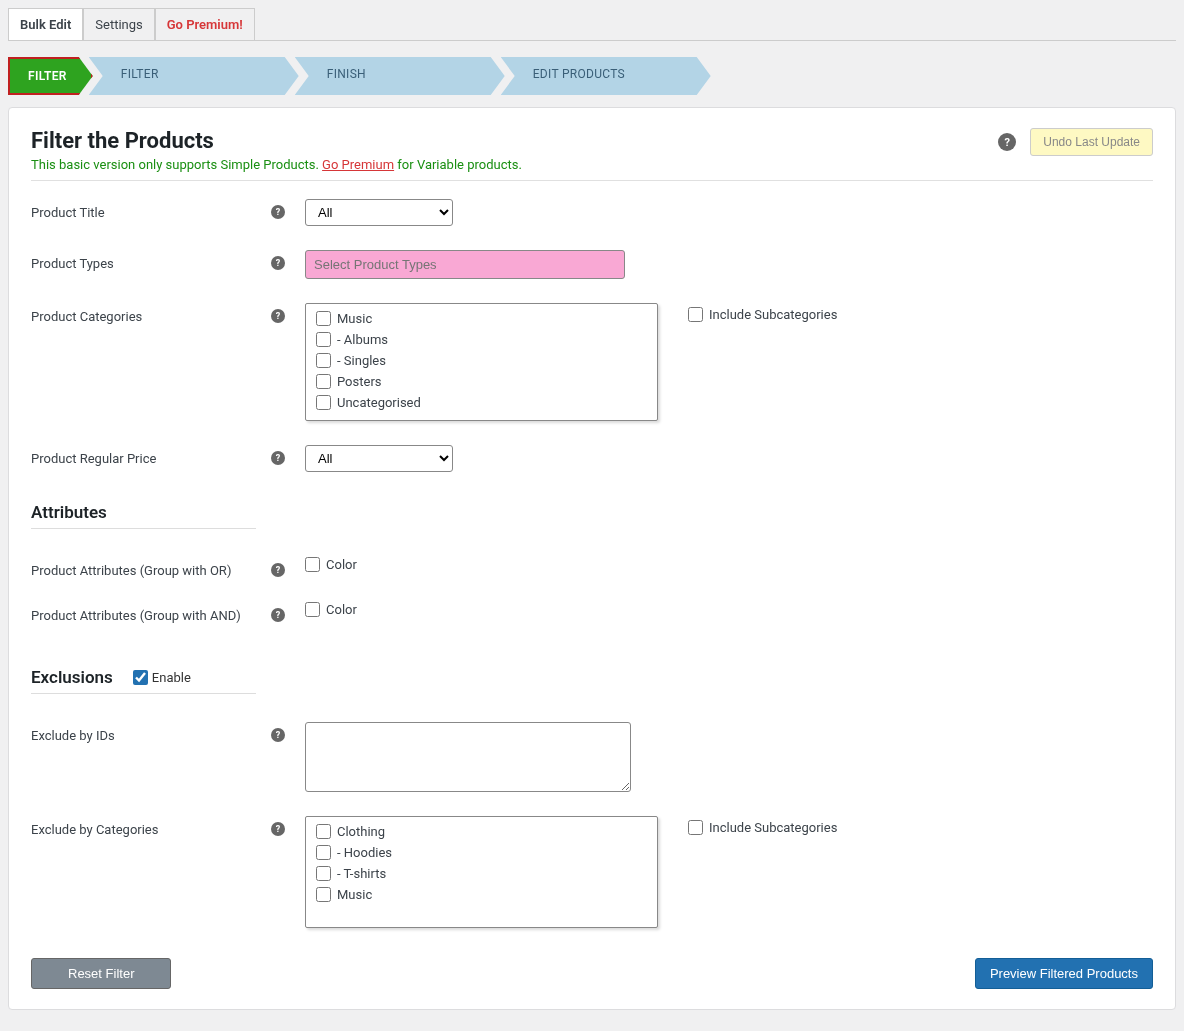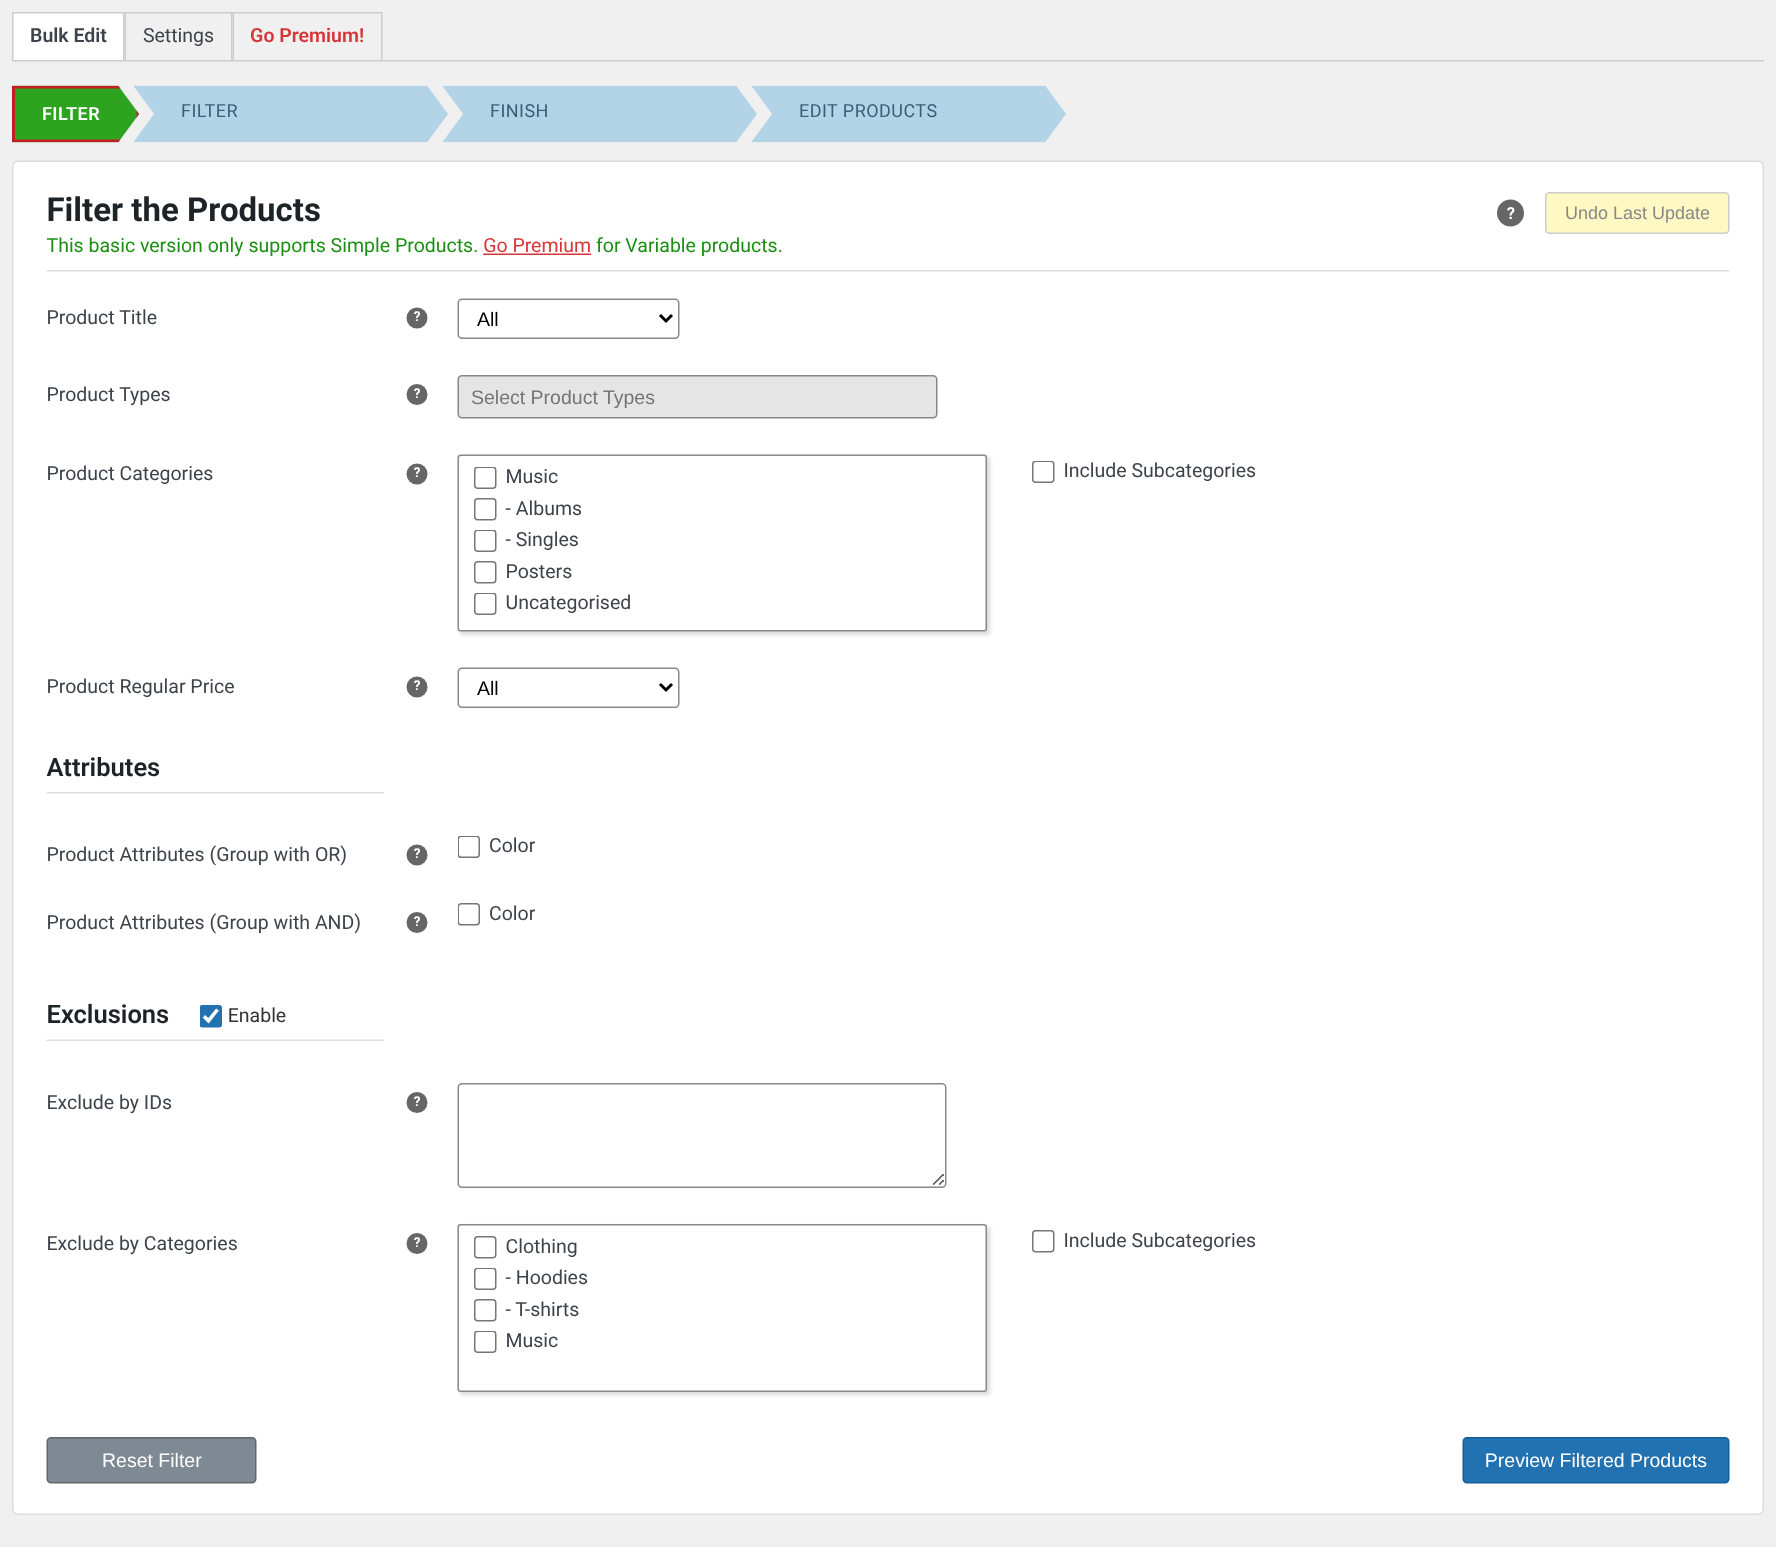--- a/index.html
+++ b/index.html
@@ -19,21 +19,21 @@
 .subtext { color: #1a8f12; font-size: 13px; }
 .subtext .premium-link { color: #d63638; text-decoration: underline; cursor: pointer; }
 .undo-btn { border: 1px solid #ccc; background: #fef9c3; color: #888; padding: 6px 12px; border-radius: 3px; font-size: 12px; cursor: pointer; }
 .help-circle { width: 18px; height: 18px; border-radius: 50%; background: #666; color: #fff; display: inline-flex; align-items: center; justify-content: center; font-size: 11px; font-weight: 700; margin-right: 8px; }
 hr { border: none; border-top: 1px solid #e0e0e0; margin: 8px 0 18px 0; }
 .field-row { display: flex; align-items: flex-start; margin-bottom: 24px; }
 .field-label { width: 240px; padding-top: 6px; color: #3c434a; font-size: 13px; }
 .help-icon { width: 14px; height: 14px; border-radius: 50%; background: #666; color: #fff; display: inline-flex; align-items: center; justify-content: center; font-size: 9px; font-weight: 700; margin-right: 20px; margin-top: 6px; flex-shrink: 0; }
 .field-input { flex: 1; display: flex; align-items: flex-start; gap: 30px; }
 select.dropdown { width: 148px; padding: 4px 8px; border: 1px solid #888; border-radius: 3px; font-size: 13px; background: #fff; cursor: pointer; }
-.types-input { width: 320px; padding: 6px 8px; border: 1px solid #888; border-radius: 3px; font-size: 13px; color: #666; background: #e5e5e5; }
+.types-input { width: 320px; padding: 6px 8px; border: 1px solid #888; border-radius: 3px; font-size: 13px; color: #666; background: #f9a8d4; }
 .category-list { width: 353px; height: 118px; border: 1px solid #888; border-radius: 2px; overflow-y: scroll; background: #fff; padding: 4px 0; box-shadow: 2px 2px 3px rgba(0,0,0,0.15); }
 .category-list.tall { height: 112px; }
 .cat-item { padding: 3px 10px; display: flex; align-items: center; gap: 6px; font-size: 13px; color: #3c434a; }
 .cat-item input[type="checkbox"] { width: 15px; height: 15px; cursor: pointer; }
 .checkbox-inline { display: flex; align-items: center; gap: 6px; font-size: 13px; margin-top: 4px; }
 .checkbox-inline input { width: 15px; height: 15px; cursor: pointer; }
 .section-heading { font-size: 17px; font-weight: 600; color: #1d2327; margin: 30px 0 6px 0; }
 .section-divider { width: 225px; border: none; border-top: 1px solid #ddd; margin: 0 0 28px 0; }
 .exclusions-row { display: flex; align-items: center; gap: 20px; }
 .enable-check { display: flex; align-items: center; gap: 4px; color: #333; font-size: 13px; justify-content: space-between; }

